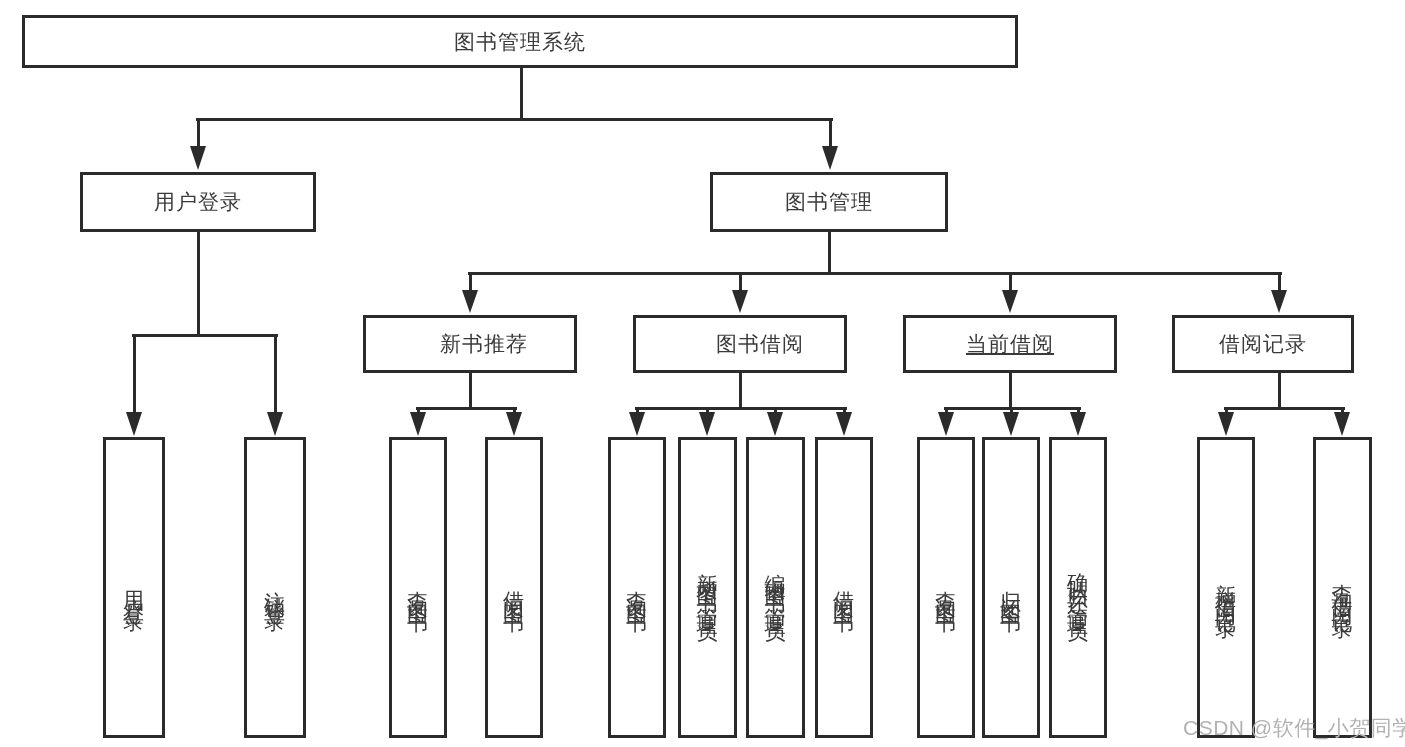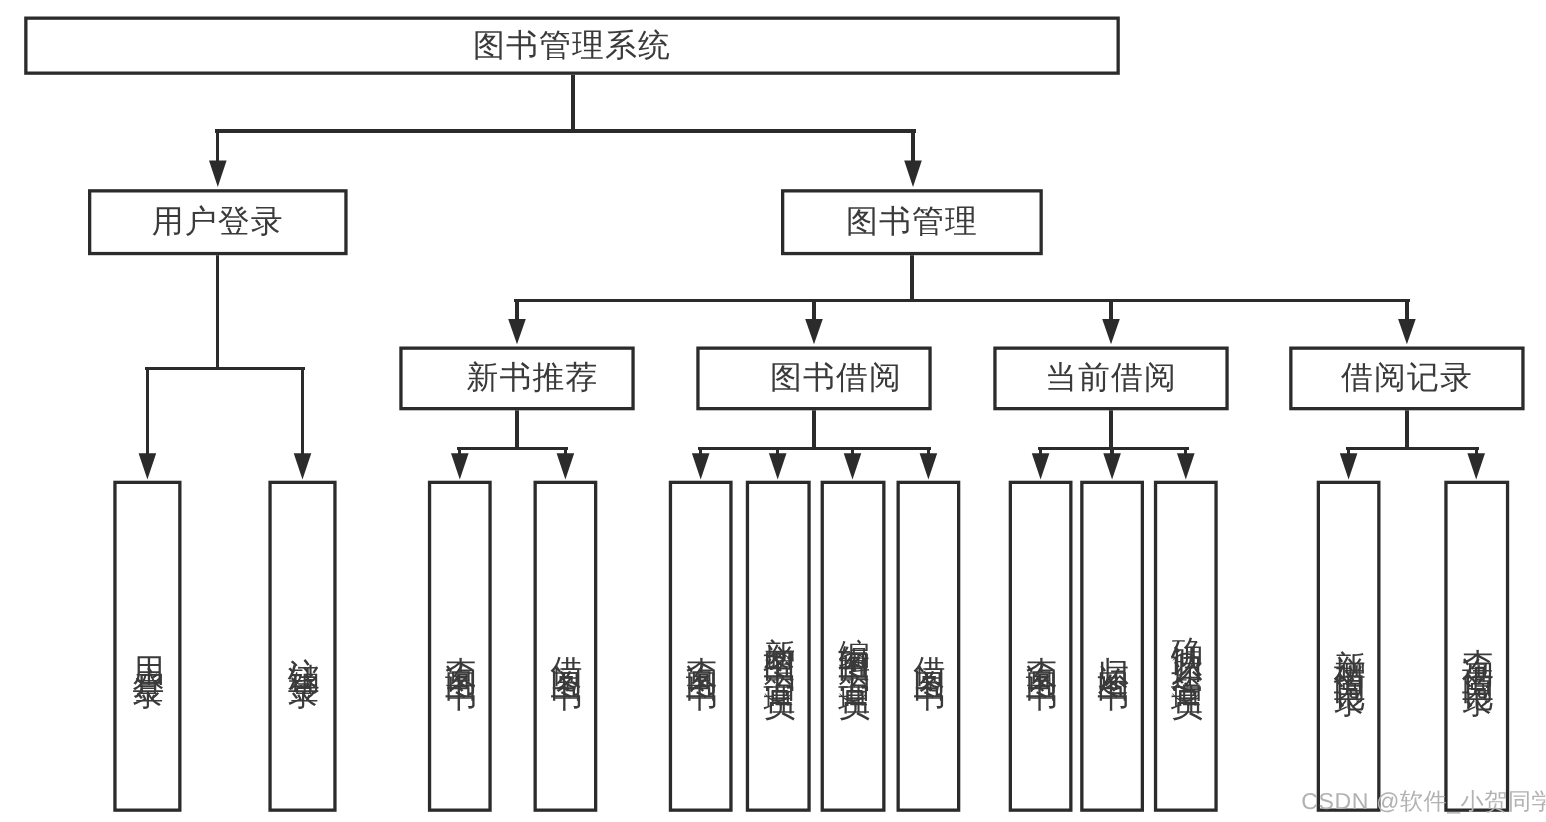--- a/index.html
+++ b/index.html
@@ -11,21 +11,21 @@
     overflow:hidden;
   }
   .lines{position:absolute;left:0;top:0;z-index:1;}
   .box{
     position:absolute;
     box-sizing:border-box;
     border:3px solid #2b2b2b;
     background:#ffffff;
     display:flex;align-items:center;justify-content:center;
     color:#3a3a3a;
-    font-size:29px;
+    font-size:21px;
     letter-spacing:1px;
     z-index:2;
   }
   .leaf .vtext{
     writing-mode:vertical-rl;
     text-orientation:mixed;
     letter-spacing:7px;
     line-height:1;
     white-space:nowrap;
   }
@@ -132,24 +132,24 @@
   <div class="box" style="left:710px;top:172px;width:238px;height:60px;text-align:center;">
     <span>图书管理</span>
   </div>
 
   <div class="box" style="left:363px;top:315px;width:214px;height:58px;padding-left:28px;">
     <span>新书推荐</span>
   </div>
   <div class="box" style="left:633px;top:315px;width:214px;height:58px;padding-left:40px;">
     <span>图书借阅</span>
   </div>
-  <div class="box" style="left:903px;top:315px;width:214px;height:58px;">
+  <div class="box" style="left:903px;top:315px;width:214px;height:58px;text-decoration:underline;">
     <span>当前借阅</span>
   </div>
-  <div class="box" style="left:1172px;top:315px;width:214px;height:58px;">
+  <div class="box" style="left:1172px;top:315px;width:182px;height:58px;">
     <span>借阅记录</span>
   </div>
 
   <div class="box leaf" style="left:103px;top:437px;width:62px;height:301px;">
     <span class="vtext">用户登录</span>
   </div>
   <div class="box leaf" style="left:244px;top:437px;width:62px;height:301px;">
     <span class="vtext">注销登录</span>
   </div>
 

